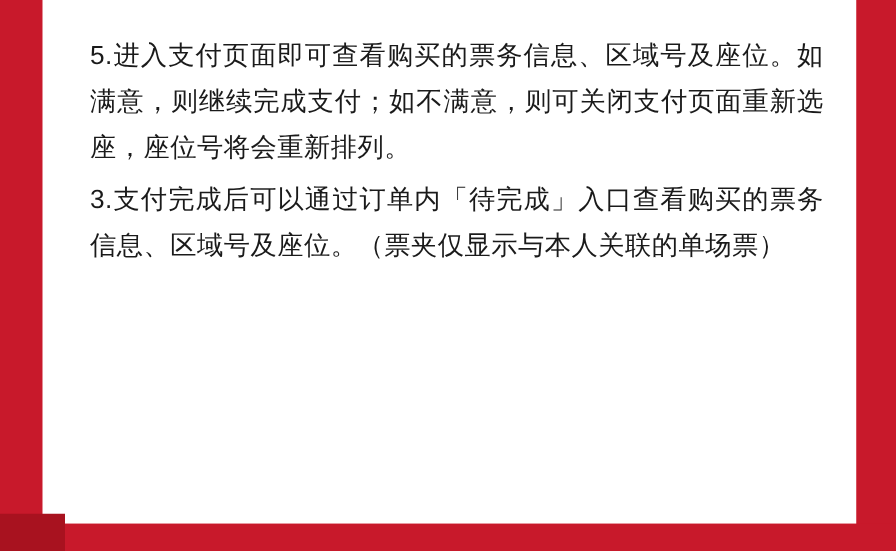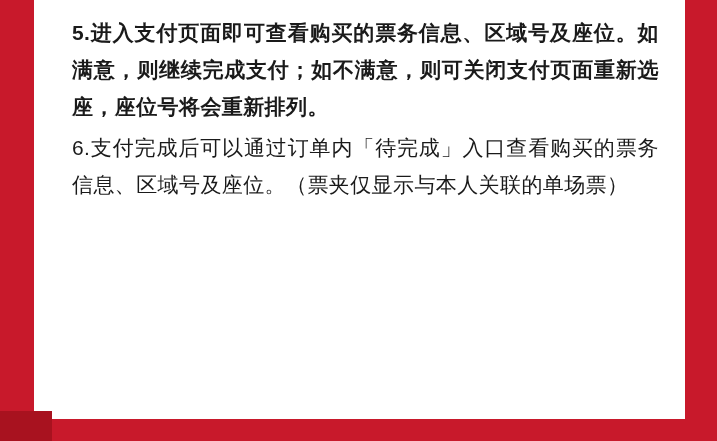--- a/index.html
+++ b/index.html
@@ -38,22 +38,21 @@
     font-size: 21px;
     line-height: 37px;
     letter-spacing: 0.4px;
     margin: 0 0 4px 0;
     text-align: justify;
     text-justify: inter-ideograph;
     font-family: "Liberation Sans", sans-serif;
     word-break: break-all;
   }
   .para.first {
-    margin-top: 4px;
-    font-weight: bold;
+    margin-top: 16px;
   }
   
   .bottom-band {
     position: absolute;
     left: 0;
     bottom: 0;
     width: 717px;
     height: 22px;
     background: #c8192b;
   }
@@ -86,19 +85,19 @@
 </head>
 <body>
 
 <div class="page">
   <div class="left-band"></div>
   <div class="right-band"></div>
 
   <div class="card">
     <div class="card-inner">
       <p class="para first">5.进入支付页面即可查看购买的票务信息、区域号及座位。如满意，则继续完成支付；如不满意，则可关闭支付页面重新选座，座位号将会重新排列。</p>
-      <p class="para">6.支付完成后可以通过订单内「待完成」入口查看购买的票务信息、区域号及座位。（票夹仅显示与本人关联的单场票）</p>
+      <p class="para">3.支付完成后可以通过订单内「待完成」入口查看购买的票务信息、区域号及座位。（票夹仅显示与本人关联的单场票）</p>
     </div>
   </div>
 
   <div class="bottom-band"></div>
   <div class="corner-shade"></div>
 </div>
 
 </body></html>

